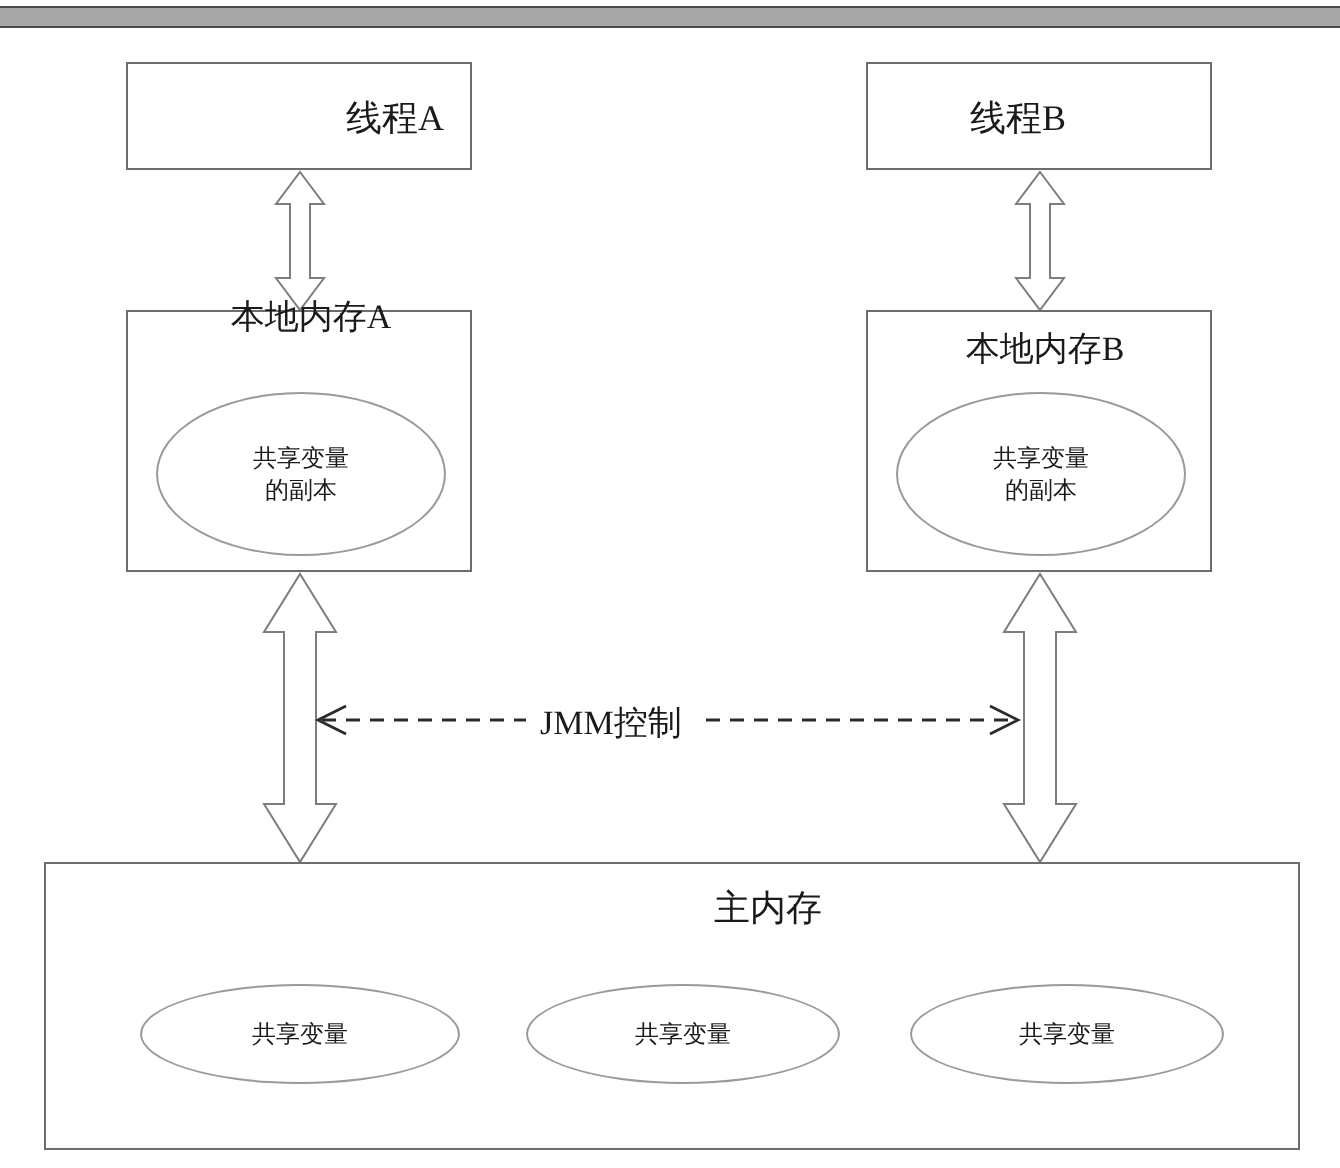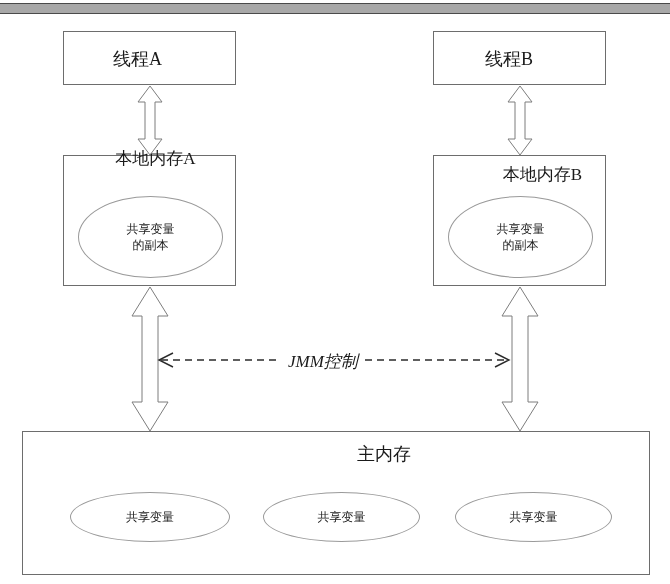--- a/index.html
+++ b/index.html
@@ -91,21 +91,21 @@
 </style>
 </head>
 <body>
 
 <div id="canvas">
 
   <div class="topbar"></div>
 
   <div class="box" style="left:63px; top:31px; width:173px; height:54px;">
   </div>
-  <div class="label f18" style="left:51px; top:48px; width:173px;">线程A</div>
+  <div class="label f18" style="left:63px; top:48px; width:173px;padding-left:48px;">线程A</div>
 
   <div class="box" style="left:433px; top:31px; width:173px; height:54px;">
   </div>
   <div class="label f18" style="left:433px; top:48px; width:152px;">线程B</div>
 
   <svg class="arrow-svg" style="left:136px; top:85px;" width="28" height="71" viewBox="0 0 28 71">
     <path d="M14 1 L26 17 L19 17 L19 54 L26 54 L14 70 L2 54 L9 54 L9 17 L2 17 Z"></path>
   </svg>
 
   <svg class="arrow-svg" style="left:506px; top:85px;" width="28" height="71" viewBox="0 0 28 71">
@@ -117,42 +117,42 @@
   <div class="label f17" style="left:63px; top:148px; width:185px;">本地内存A</div>
   <div class="ellipse f16" style="left:78px; top:196px; width:145px; height:82px;">
     <div>
       <div>共享变量</div>
       <div>的副本</div>
     </div>
   </div>
 
   <div class="box" style="left:433px; top:155px; width:173px; height:131px;">
   </div>
-  <div class="label f17" style="left:438px; top:164px; width:209px;">本地内存B</div>
+  <div class="label f17" style="left:418px; top:164px; width:209px;">本地内存B</div>
   <div class="ellipse f16" style="left:448px; top:196px; width:145px; height:82px;">
     <div>
       <div>共享变量</div>
       <div>的副本</div>
     </div>
   </div>
 
   <svg class="arrow-svg" style="left:130px; top:286px;" width="40" height="146" viewBox="0 0 40 146">
     <path d="M20 1 L38 30 L28 30 L28 116 L38 116 L20 145 L2 116 L12 116 L12 30 L2 30 Z"></path>
   </svg>
 
   <svg class="arrow-svg" style="left:500px; top:286px;" width="40" height="146" viewBox="0 0 40 146">
     <path d="M20 1 L38 30 L28 30 L28 116 L38 116 L20 145 L2 116 L12 116 L12 30 L2 30 Z"></path>
   </svg>
 
   <svg class="dash-svg" style="left:155px; top:350px;" width="358" height="20" viewBox="0 0 358 20">
     <line class="dash-line" x1="6" y1="10" x2="352" y2="10"></line>
     <polyline class="dash-head" points="18,3 4,10 18,17"></polyline>
     <polyline class="dash-head" points="340,3 354,10 340,17"></polyline>
   </svg>
-  <div class="jmm-text f17" style="left:281px; top:350px;font-style:italic;">JMM控制</div>
+  <div class="jmm-text f17" style="left:263px; top:350px;">JMM控制</div>
 
   <div class="box" style="left:22px; top:431px; width:628px; height:144px;">
   </div>
   <div class="label f18" style="left:22px; top:443px; width:628px;padding-left:48px;">主内存</div>
 
   <div class="ellipse f16" style="left:70px; top:492px; width:160px; height:50px;">
     <span>共享变量</span>
   </div>
   <div class="ellipse f16" style="left:263px; top:492px; width:157px; height:50px;">
     <span>共享变量</span>

